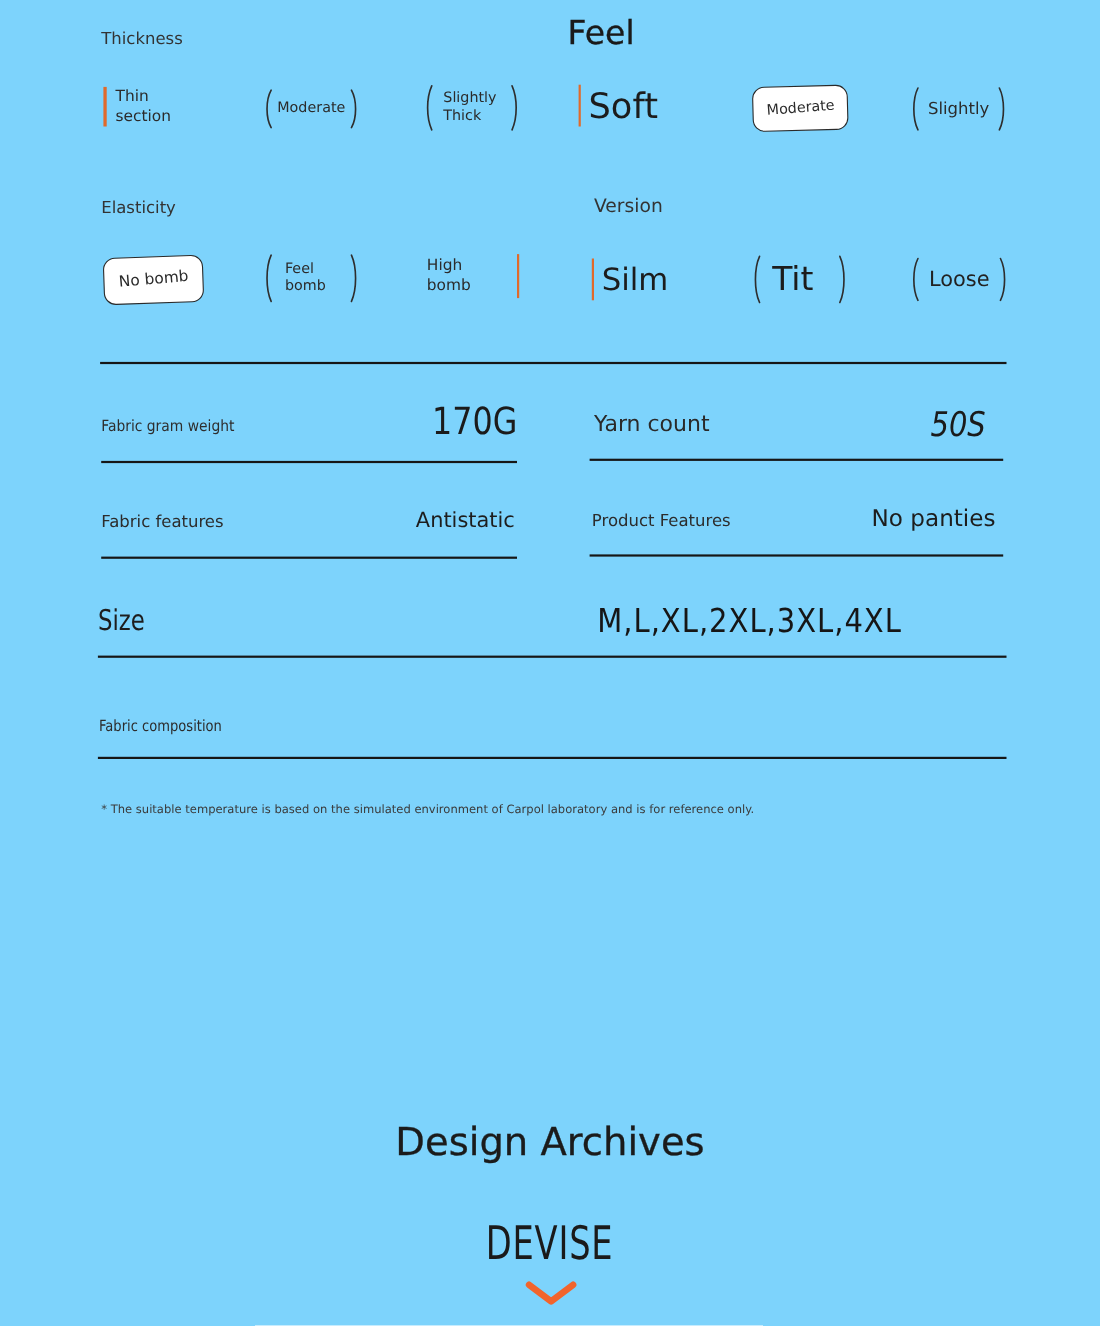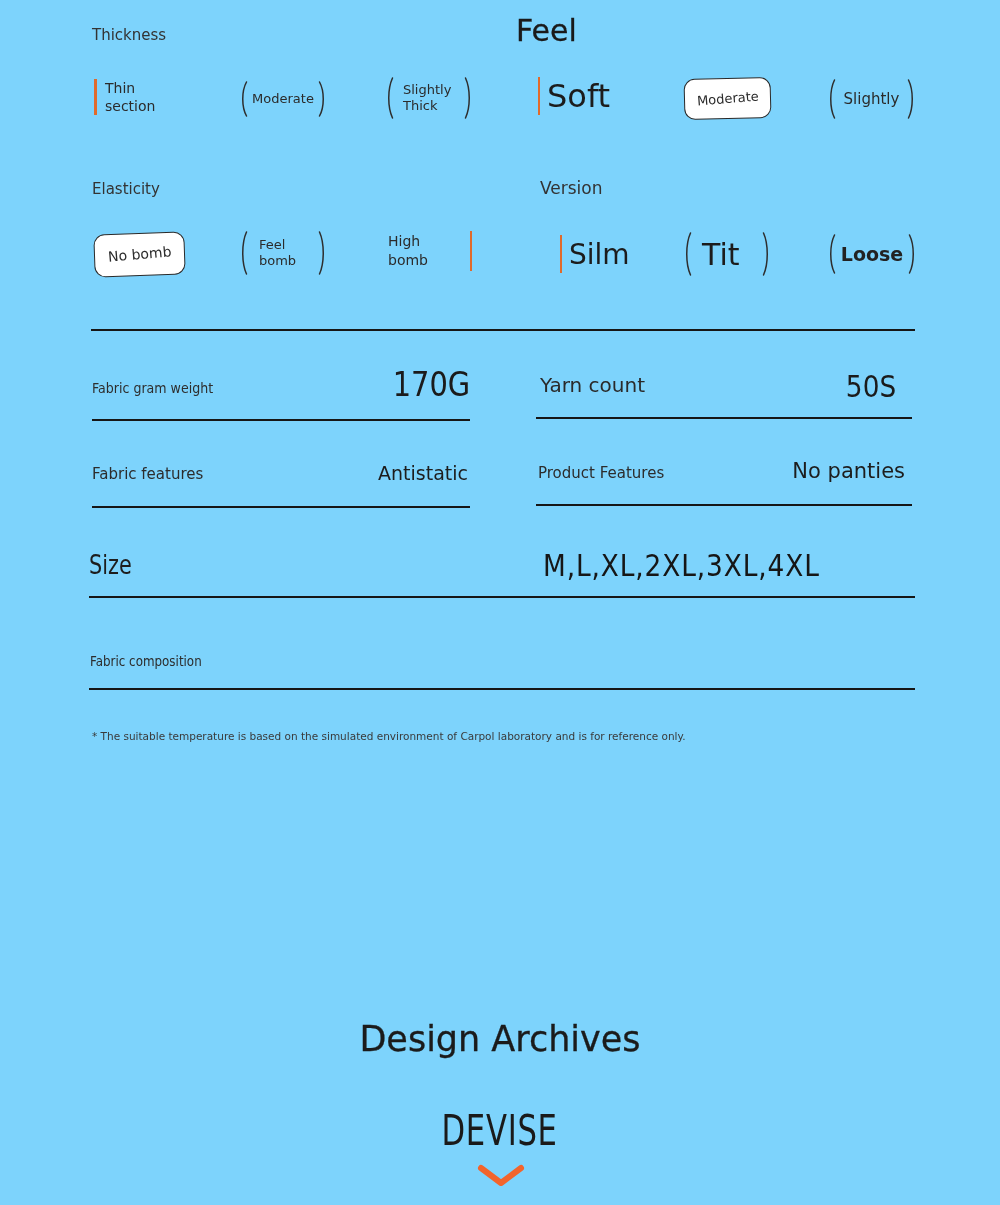--- a/index.html
+++ b/index.html
@@ -14,21 +14,21 @@
 
   
   .chip{display:flex;align-items:center;}
   .vbar{background:var(--accent,#E06A2B);flex:0 0 auto;}
   .sel-lg{font-size:32px;color:#1c1c1c;margin-left:7px;}
   .sel-md{font-size:28px;color:#1c1c1c;margin-left:7px;}
   .sel-sm{font-size:14px;line-height:18px;color:#2b2b2b;margin-left:8px;}
   .lbl13{font-size:13px;line-height:16px;color:#2b2b2b;}
   .lbl14{font-size:14px;line-height:19px;color:#2b2b2b;}
   .lbl15{font-size:15px;color:#2b2b2b;}
-  .lbl19{font-size:19px;color:#222;font-weight:bold;}
+  .lbl19{font-size:19px;color:#222;}
   .lbl25{font-size:30px;color:#1c1c1c;}
   .brk{display:block;flex:0 0 auto;}
   .brk path{stroke:#2e2e2e;stroke-width:1.5;fill:none;stroke-linecap:round;}
   .flip{transform:scaleX(-1);}
   .mid{flex:1 1 auto;}
   .ctr{text-align:center;}
   .box{border:1.5px solid var(--box_border,#2a2a2a);border-radius:11px;
        display:flex;align-items:center;justify-content:center;background:#fff;}
 
   
@@ -78,21 +78,21 @@
       <div>Slightly</div>
       <div>Thick</div>
     </div>
     <svg class="brk flip" width="10" height="44" viewBox="0 0 10 44">
         <path d="M8.5 2 C3.5 13 3.5 31 8.5 42"></path>
       </svg>
   </div>
 
   <div class="abs sec-title-lg" style="left:516px;top:13px;">Feel</div>
 
-  <div class="abs chip" style="left:538px;top:77px;">
+  <div class="abs chip" style="left:526px;top:77px;">
     <div class="vbar" style="width:2px;height:38px;"></div>
     <div class="sel-lg">Soft</div>
   </div>
 
   <div class="abs box" style="left:684px;top:78px;width:85px;height:39px;transform:rotate(-1.5deg);">
     <div class="lbl13" style="transform:rotate(-3deg);">Moderate</div>
   </div>
 
   <div class="abs chip" style="left:826px;top:78px;width:91px;">
     <svg class="brk" width="10" height="42" viewBox="0 0 10 42">
@@ -126,21 +126,21 @@
   <div class="abs chip" style="left:388px;top:231px;width:84px;justify-content:space-between;">
     <div class="lbl14">
       <div>High</div>
       <div>bomb</div>
     </div>
     <div class="vbar" style="width:2px;height:40px;"></div>
   </div>
 
   <div class="abs sec-title-md" style="left:540px;top:178px;">Version</div>
 
-  <div class="abs chip" style="left:560px;top:235px;justify-content:space-between;">
+  <div class="abs chip" style="left:538px;top:235px;justify-content:space-between;">
     <div class="vbar" style="width:2px;height:38px;"></div>
     <div class="sel-md">Silm</div>
   </div>
 
   <div class="abs chip" style="left:682px;top:231px;width:90px;">
     <svg class="brk" width="10" height="46" viewBox="0 0 10 46">
         <path d="M8.5 2 C3.5 13 3.5 33 8.5 44"></path>
       </svg>
     <div class="mid lbl25" style="padding-left:10px;">Tit</div>
     <svg class="brk flip" width="10" height="46" viewBox="0 0 10 46">
@@ -164,21 +164,21 @@
     <span class="cond" style="transform:scaleX(.9);transform-origin:left center;">Fabric gram weight</span>
   </div>
   <div class="abs val-big" style="right:530px;top:364px;">
     <span class="cond" style="transform:scaleX(.85);transform-origin:right center;">170G</span>
   </div>
   <div class="abs rule" style="left:92px;top:419px;width:378px;"></div>
 
   <div class="abs" style="left:540px;top:373px;font-size:20px;color:#2a2a2a;">
     <span>Yarn count</span>
   </div>
-  <div class="abs" style="right:104px;top:368px;font-size:31px;color:#1b1b1b;">
+  <div class="abs" style="right:104px;top:368px;font-size:31px;color:#1b1b1b;font-style:italic;">
     <span class="cond" style="transform:scaleX(.85);transform-origin:right center;">50S</span>
   </div>
   <div class="abs rule" style="left:536px;top:417px;width:376px;"></div>
 
   <div class="abs" style="left:92px;top:465px;font-size:15px;color:#2c2c2c;">
     <span>Fabric features</span>
   </div>
   <div class="abs" style="right:532px;top:462px;font-size:19px;color:#1d1d1d;">
     <span>Antistatic</span>
   </div>

